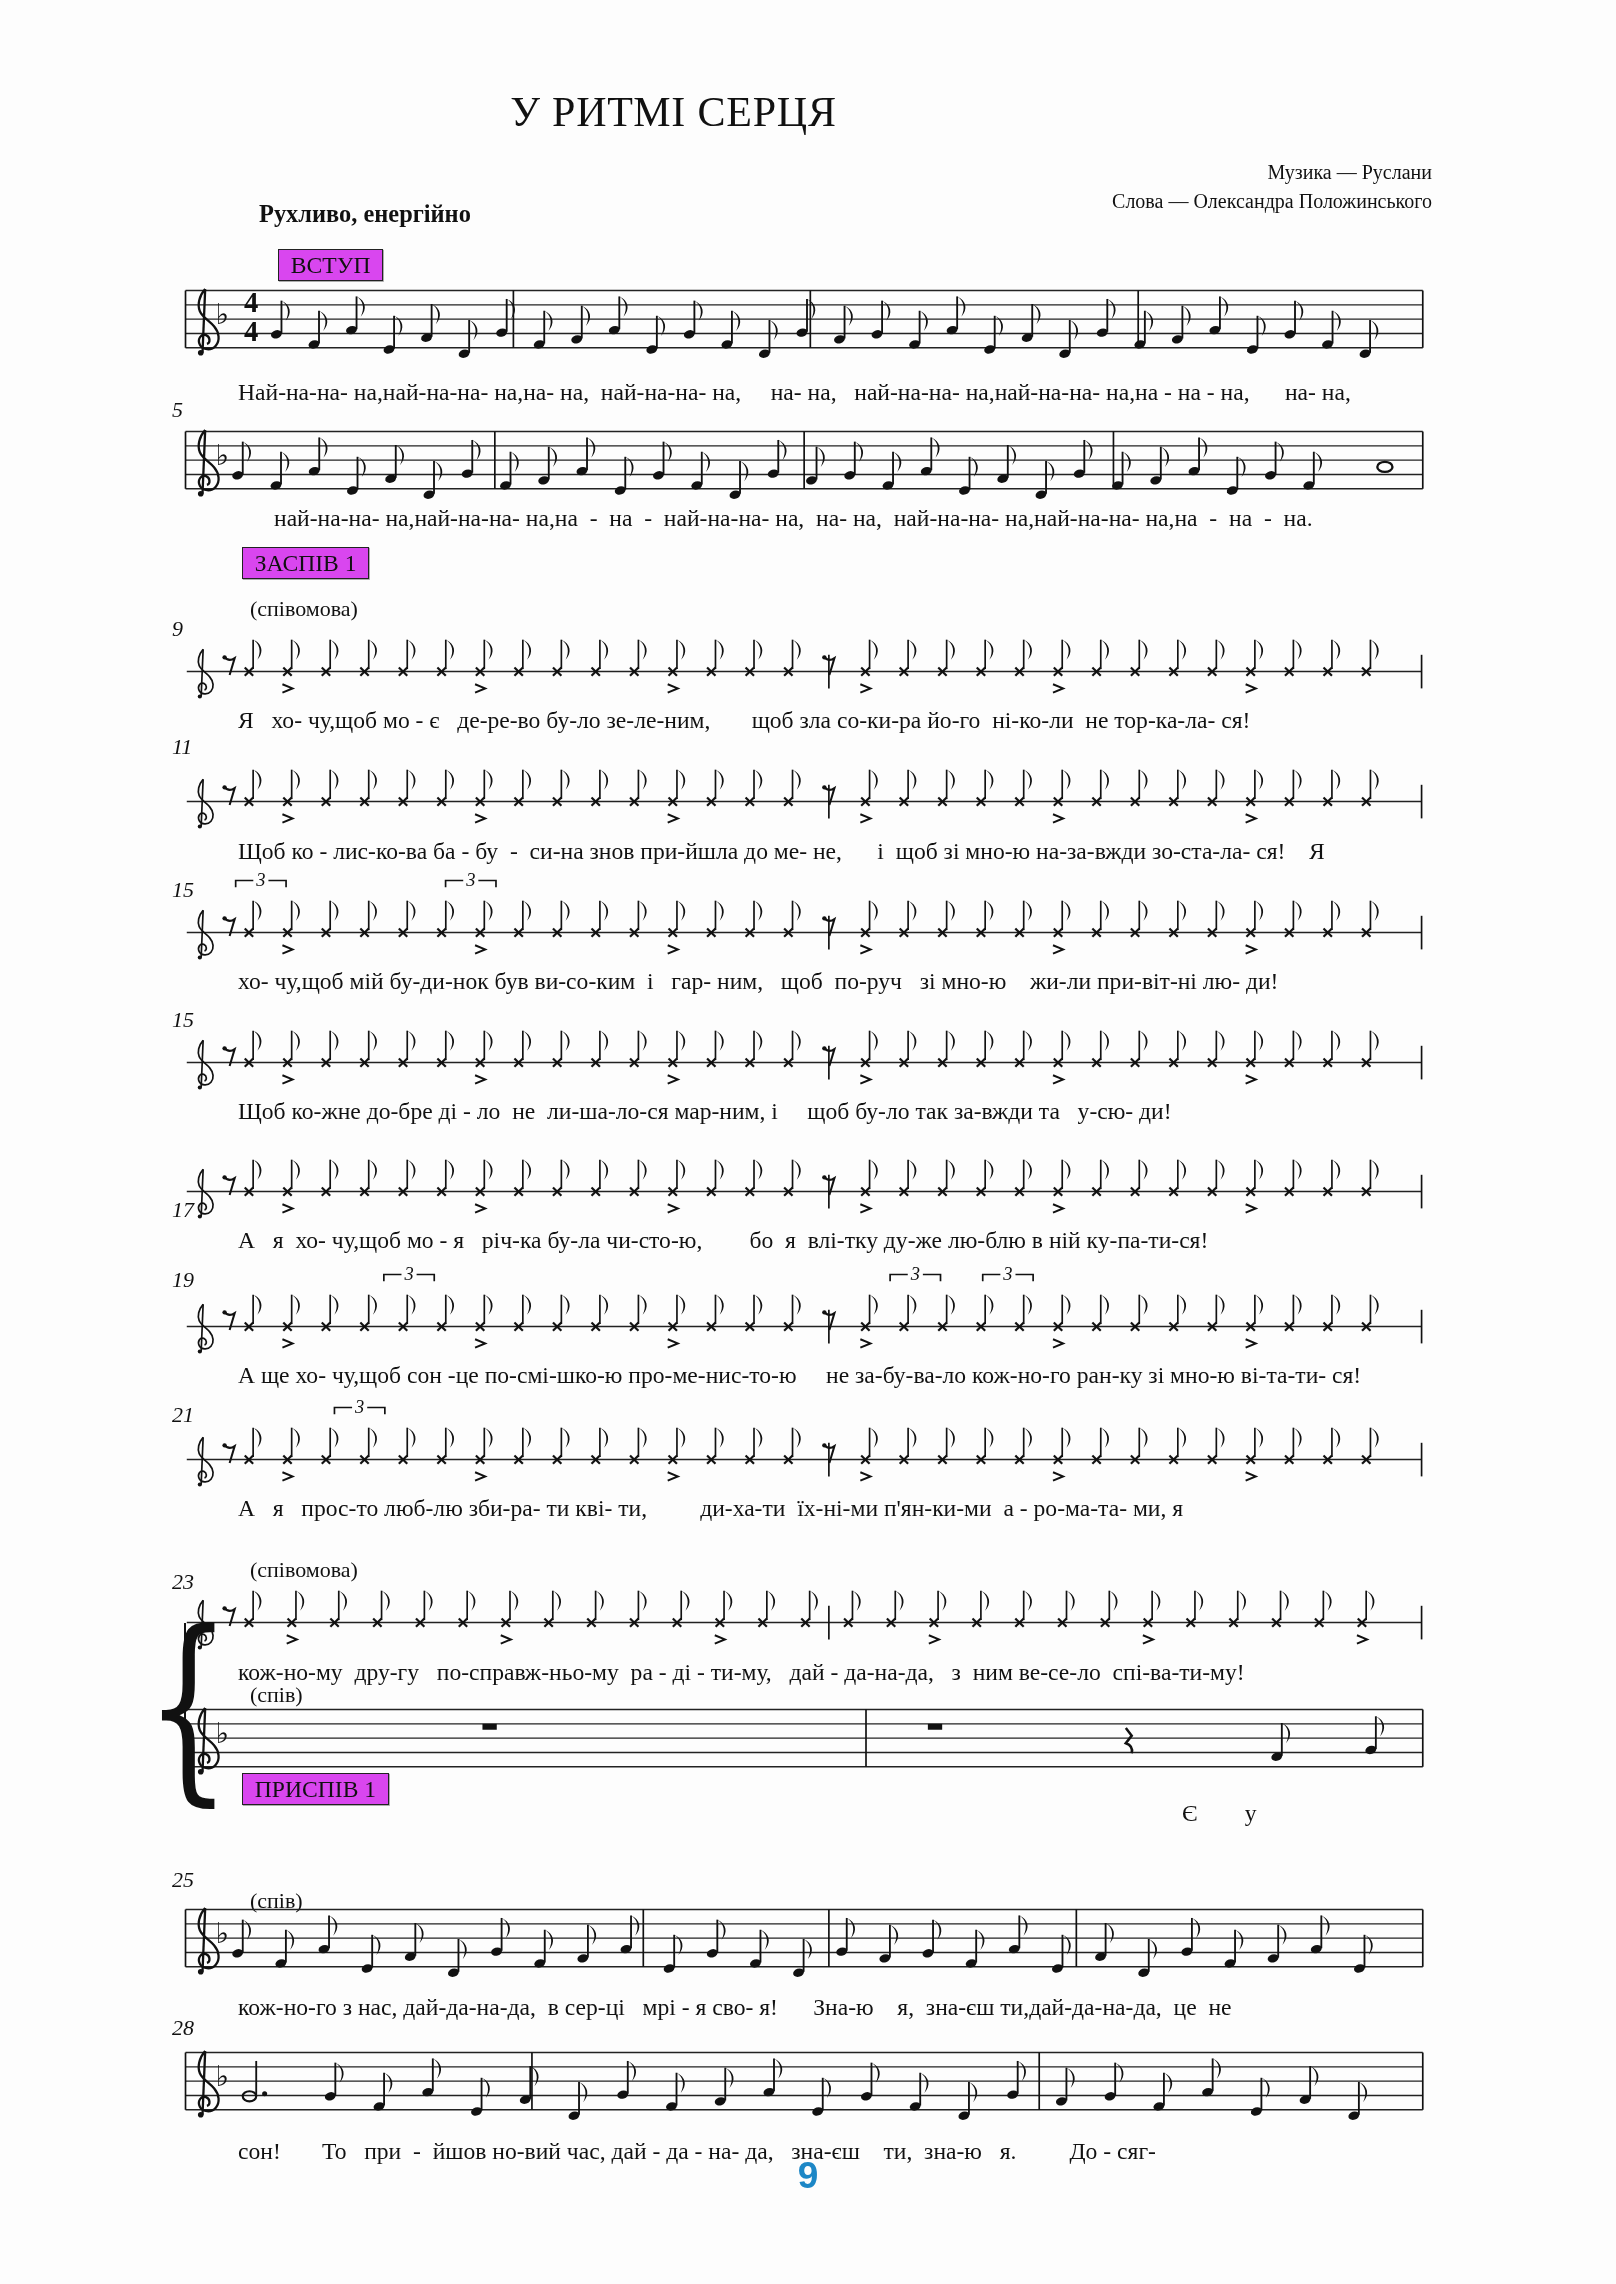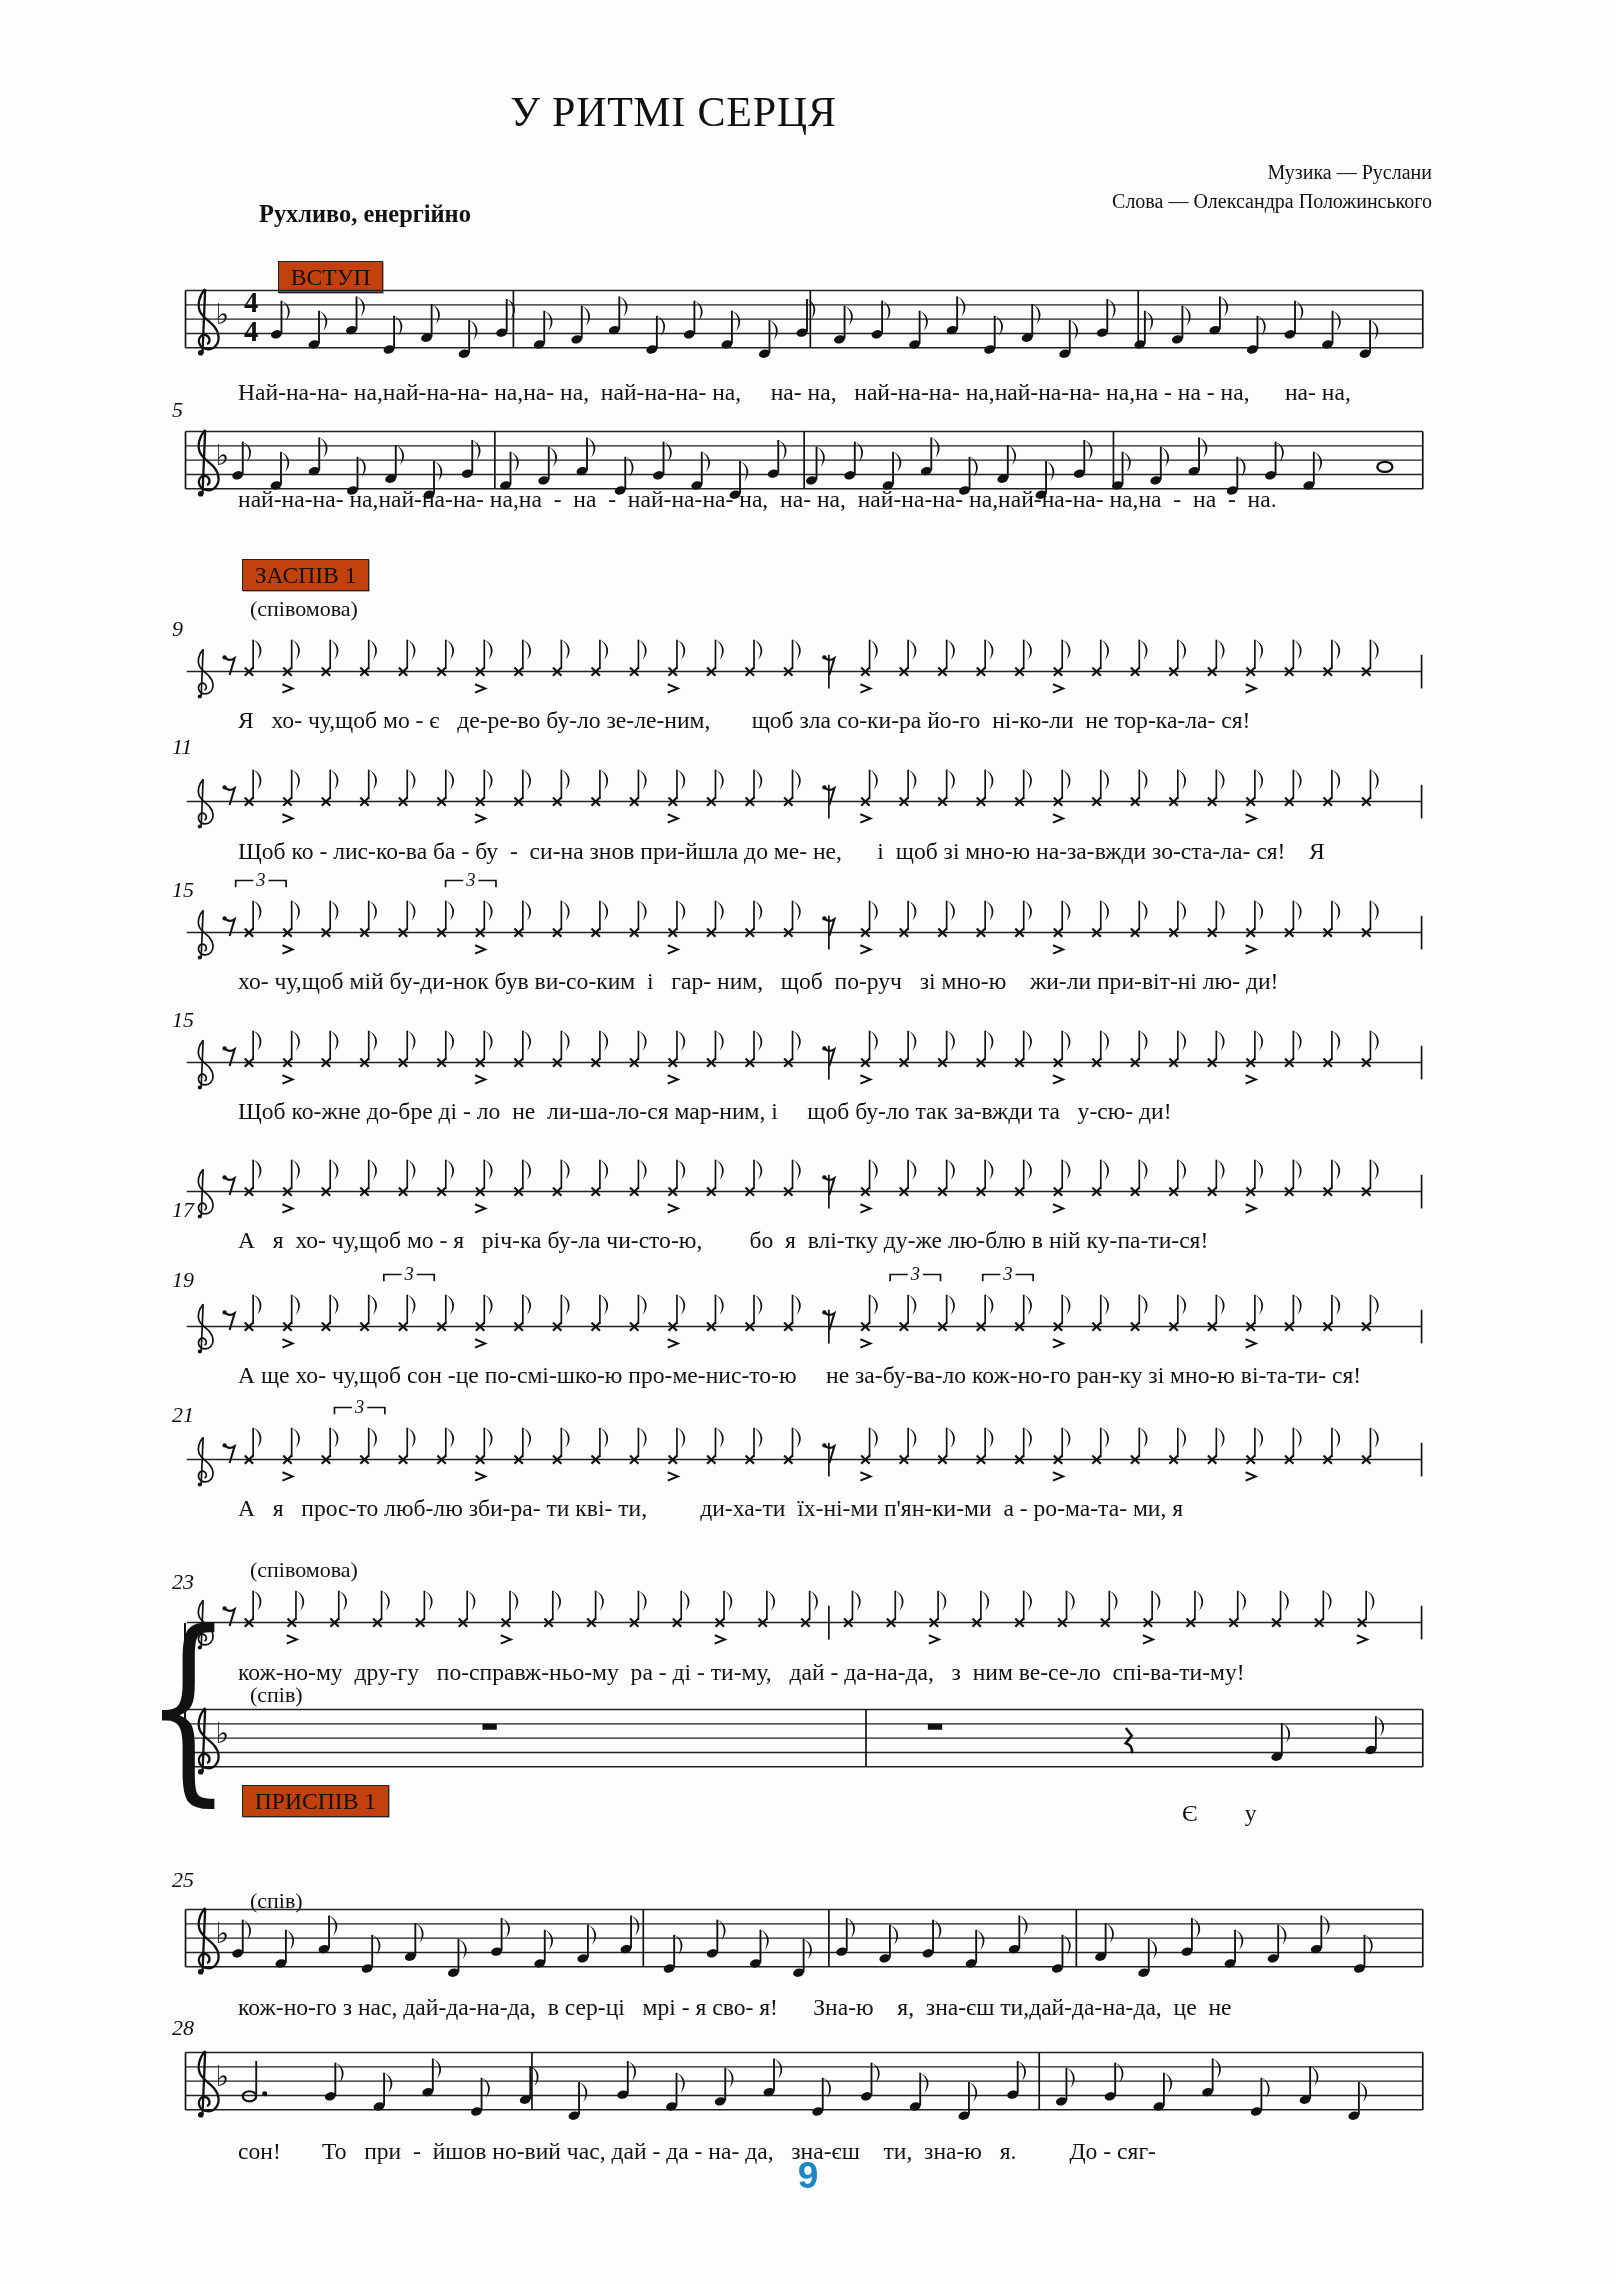--- a/index.html
+++ b/index.html
@@ -2,22 +2,22 @@
 <html style="font-size:13.5px"><head>
 <meta charset="utf-8">
 <style>
   html,body{margin:0;padding:0;background:#e8e8e8;}
   .page{position:relative;width:1616px;height:2284px;background:#fdfdfd;margin:0 auto;
         font-family:"Liberation Serif",serif;color:#111;overflow:hidden;}
   .abs{position:absolute;}
   .title{left:0;right:269px;top:88px;text-align:center;font-size:42px;letter-spacing:0.8px;}
   .credits{right:184px;top:158px;text-align:right;font-size:20px;line-height:1.45;}
   .tempo{left:259px;top:200px;font-size:24.4px;font-weight:bold;}
-  .secbox{border:1.7px solid #222;padding:1.7px 11.8px;font-size:23.6px;background:#c2410c;
-          box-shadow:0.8px 0.8px 0 #999;margin-top:12px;}
+  .secbox{border:1.7px solid #222;padding:1.7px 11.8px;font-size:23.6px;background:#d946ef;
+          box-shadow:0.8px 0.8px 0 #999;}
   .ann{font-size:22px;}
   .mnum{position:absolute;left:172px;font-size:22px;font-style:italic;font-family:"Liberation Serif",serif;}
   .lyr{position:absolute;left:238px;font-size:23.6px;white-space:pre;font-family:"Liberation Serif",serif;}
   .lyr2{position:absolute;font-size:23.6px;white-space:pre;font-family:"Liberation Serif",serif;}
   .brace{position:absolute;font-size:181px;font-family:"DejaVu Serif",serif;
          transform:scale(.75,1.12);transform-origin:left top;line-height:1;}
   .sysline{position:absolute;width:2.1px;background:#111;}
   svg{position:absolute;overflow:visible;}
   .pagenum{left:0;right:0;top:2155px;text-align:center;font-size:37px;color:#1d87c6;
            font-family:"Liberation Sans",sans-serif;font-weight:bold;}
@@ -257,21 +257,21 @@
         <path d="M1271.6551724137933 90 c8 5 10 14 5 24 c8 -9 6 -19 -5 -24 z" fill="#111"></path>
         <ellipse cx="1311.103448275862" cy="112" rx="6.6" ry="4.8" fill="#111" transform="rotate(-18 1311.103448275862 112)"></ellipse>
         <line x1="1317.103448275862" y1="111" x2="1317.103448275862" y2="72" stroke="#111" stroke-width="2.2"></line>
         <path d="M1317.103448275862 72 c8 5 10 14 5 24 c8 -9 6 -19 -5 -24 z" fill="#111"></path>
         <ellipse cx="1356.5517241379312" cy="124" rx="6.6" ry="4.8" fill="#111" transform="rotate(-18 1356.5517241379312 124)"></ellipse>
         <line x1="1362.5517241379312" y1="123" x2="1362.5517241379312" y2="84" stroke="#111" stroke-width="2.2"></line>
         <path d="M1362.5517241379312 84 c8 5 10 14 5 24 c8 -9 6 -19 -5 -24 z" fill="#111"></path>
         <ellipse cx="1447" cy="102" rx="9" ry="6" fill="none" stroke="#111" stroke-width="2.8"></ellipse>
       </svg>
       <div class="mnum" style="top: 397px;">5</div>
-      <div class="lyr" style="top: 486px;">най-на-на- на,най-на-на- на,на  -  на  -  най-на-на- на,  на- на,  най-на-на- на,най-на-на- на,на  -  на  -  на.</div>
+      <div class="lyr" style="top: 505px; margin-left: 36px;">най-на-на- на,най-на-на- на,на  -  на  -  най-на-на- на,  на- на,  най-на-на- на,най-на-на- на,на  -  на  -  на.</div>
       <svg width="1313" height="126" style="left: 167px; top: 596px;" viewBox="0 0 1560 150">
         <line x1="22" y1="90" x2="1492" y2="90" stroke="#222" stroke-width="1.8"></line>
         <g transform="translate(36,90) scale(0.78)" stroke="#111" stroke-width="2.6" fill="none">
           <path d="M7 -34 C0 -26 -2 -16 1 -9 C4 -2 12 2 17 8 C23 15 24 24 19 30 C14 36 4 35 1 29 C-2 23 2 16 8 18 C13 20 13 27 9 28"></path>
           <line x1="7" y1="-34" x2="4" y2="38"></line>
           <circle cx="2" cy="38" r="3.2" fill="#111" stroke="none"></circle>
         </g>
         <line x1="786.4" y1="70" x2="786.4" y2="110" stroke="#111" stroke-width="2"></line>
         <line x1="1492" y1="70" x2="1492" y2="110" stroke="#111" stroke-width="2"></line>
         <path d="M66 72 q6 7 13 2 l-6 20" stroke="#111" stroke-width="2.4" fill="none"></path>

